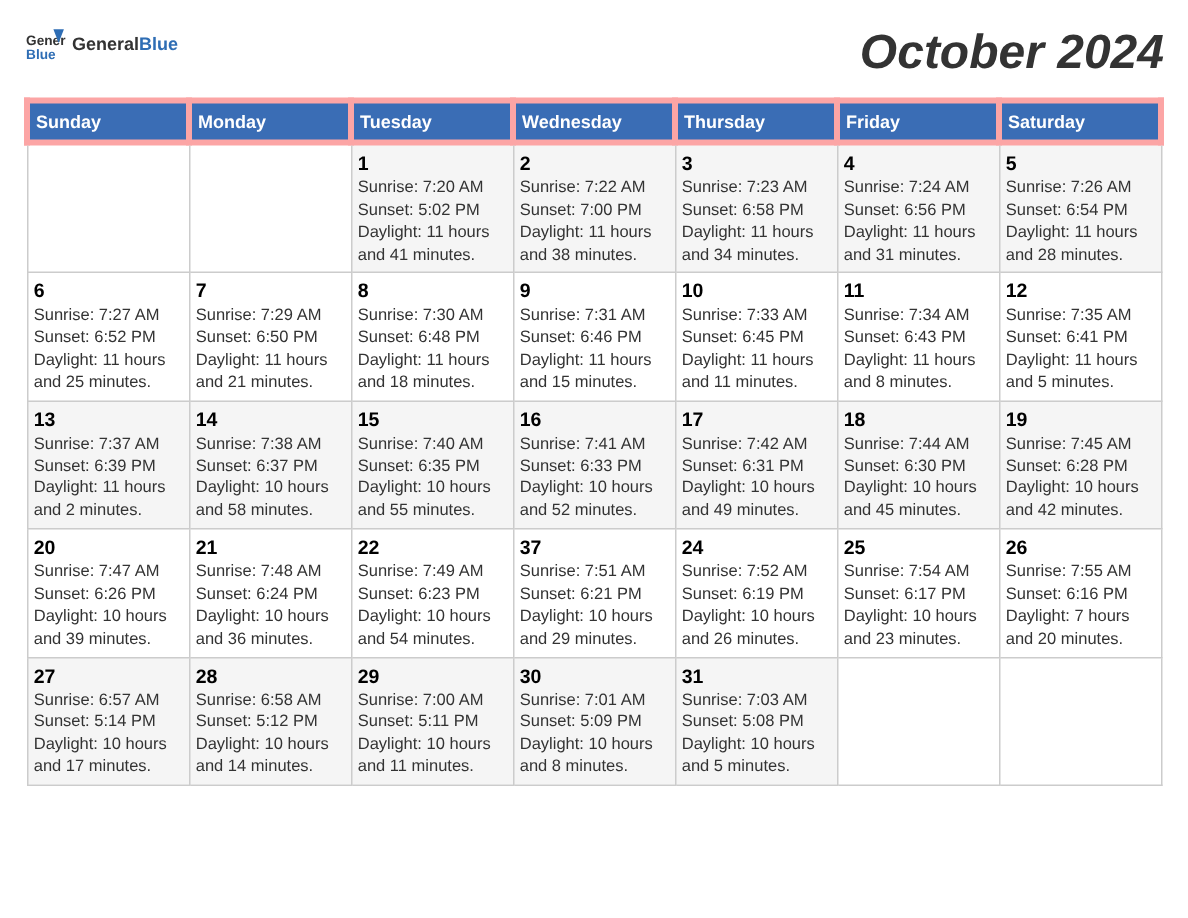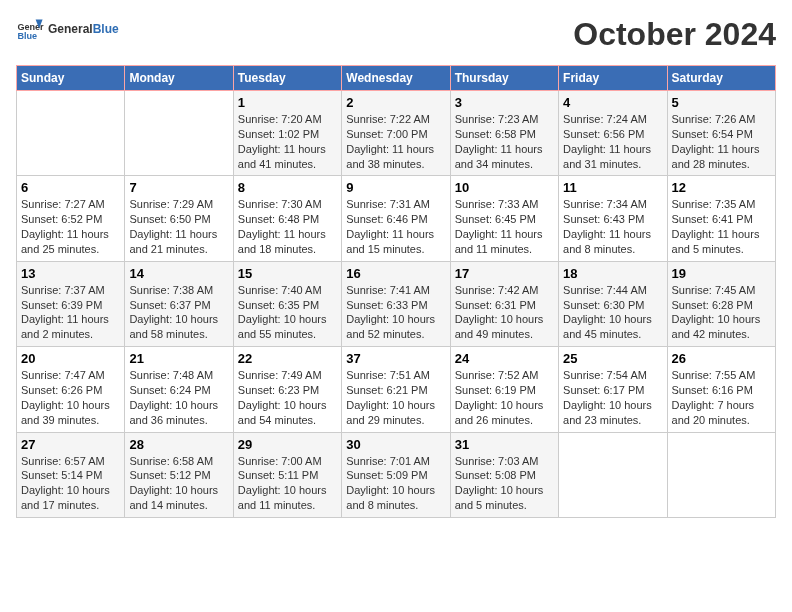--- a/index.html
+++ b/index.html
@@ -30,38 +30,39 @@
     .logo-blue { color: #2e6db4; }
     .logo-icon {
       width: 28px;
       height: 28px;
     }
     .title-block { text-align: right; }
     .month-title {
       font-size: 32px;
       font-weight: bold;
       color: #333;
+      font-style: italic;
     }
     .location {
       font-size: 14px;
       color: #555;
     }
     table {
       width: 100%;
       border-collapse: collapse;
       font-size: 11px;
     }
     thead th {
       background: #3a6db5;
       color: #fff;
       padding: 5px 4px;
       text-align: left;
       font-size: 12px;
       font-weight: bold;
-      border: 1px solid #fca5a5;
+      border: 4px solid #fca5a5;
     }
     tbody td {
       border: 1px solid #ccc;
       vertical-align: top;
       padding: 4px;
       width: 108px;
       min-height: 70px;
       background: #fff;
     }
     tbody tr:nth-child(odd) td {
@@ -113,21 +114,21 @@
     </tr>
   </thead>
   <tbody id="calendar-body">
   <tr>
         <td class="empty-cell"></td>
         <td class="empty-cell"></td>
         <td>
         <span class="day-number">1</span>
         <div class="day-info">
           <span>Sunrise: 7:20 AM</span><br>
-          <span>Sunset: 1:02 PM</span><br>
+          <span>Sunset: 5:02 PM</span><br>
           <span>Daylight: 11 hours and 41 minutes.</span>
         </div>
       </td>
         <td>
         <span class="day-number">2</span>
         <div class="day-info">
           <span>Sunrise: 7:22 AM</span><br>
           <span>Sunset: 7:00 PM</span><br>
           <span>Daylight: 11 hours and 38 minutes.</span>
         </div>

